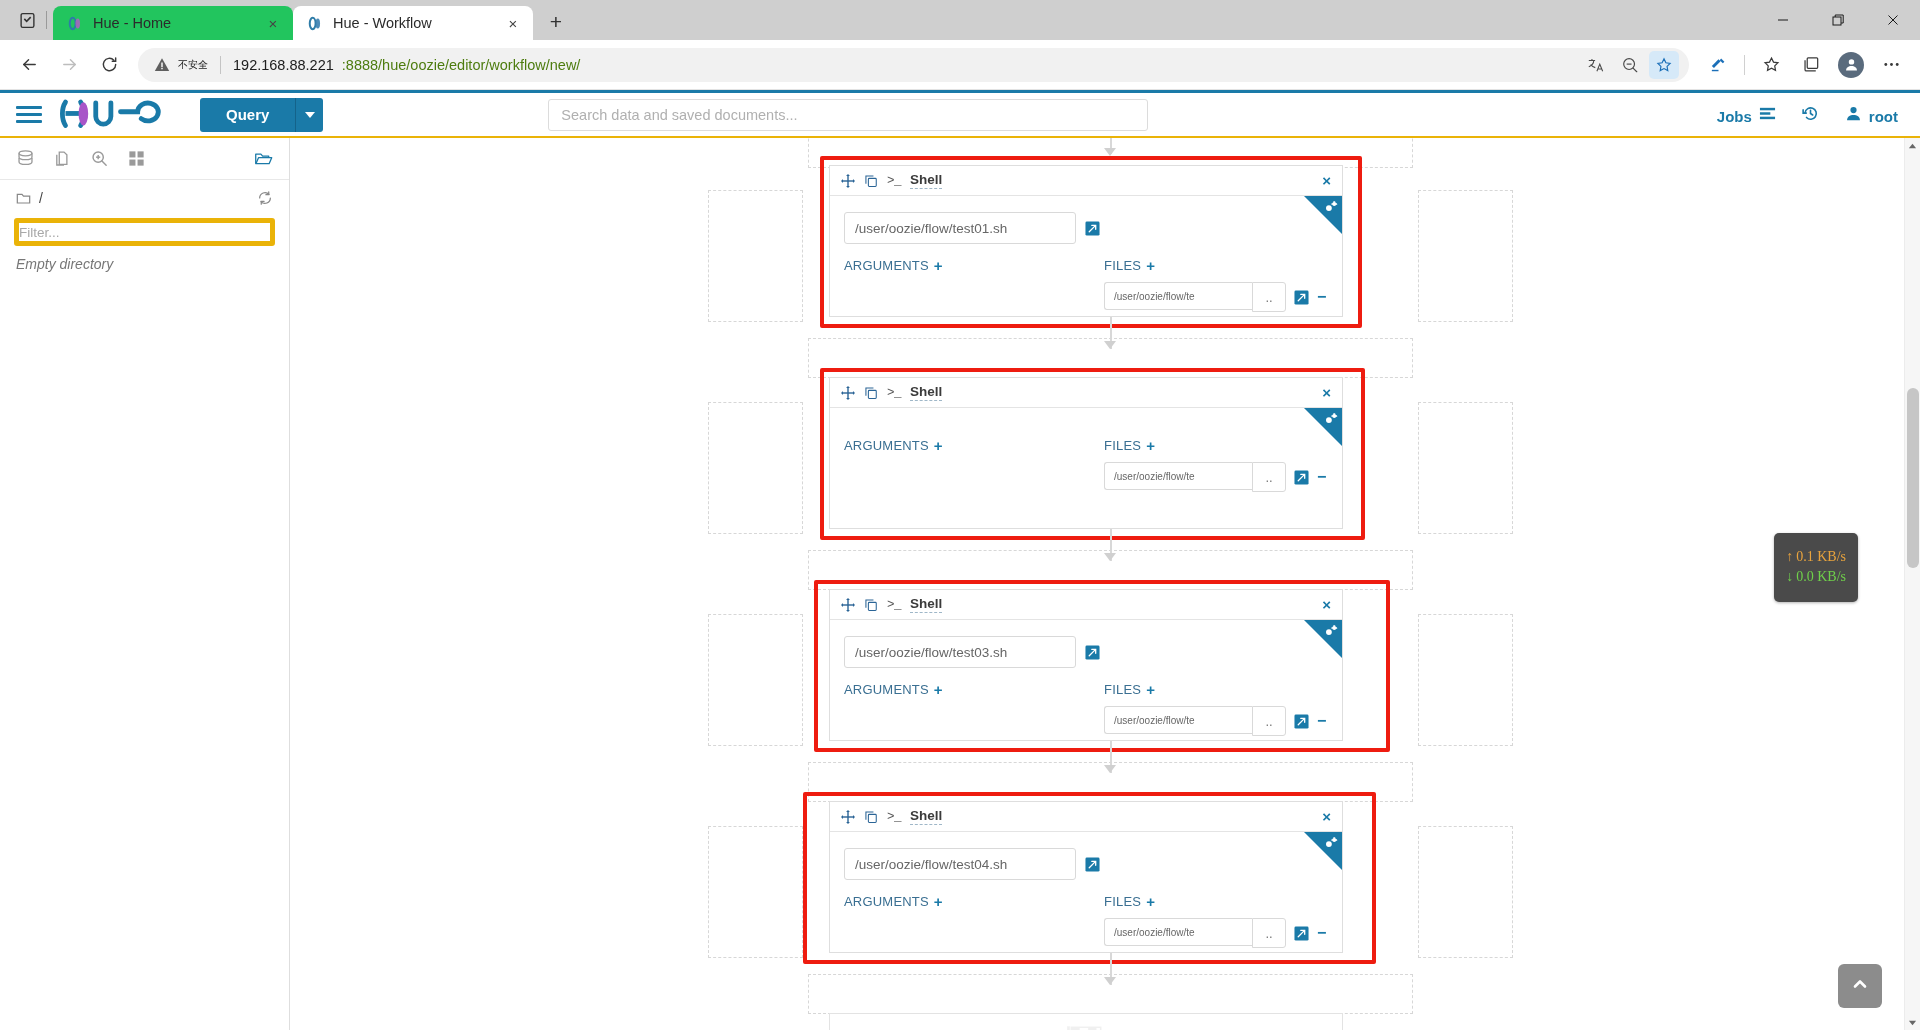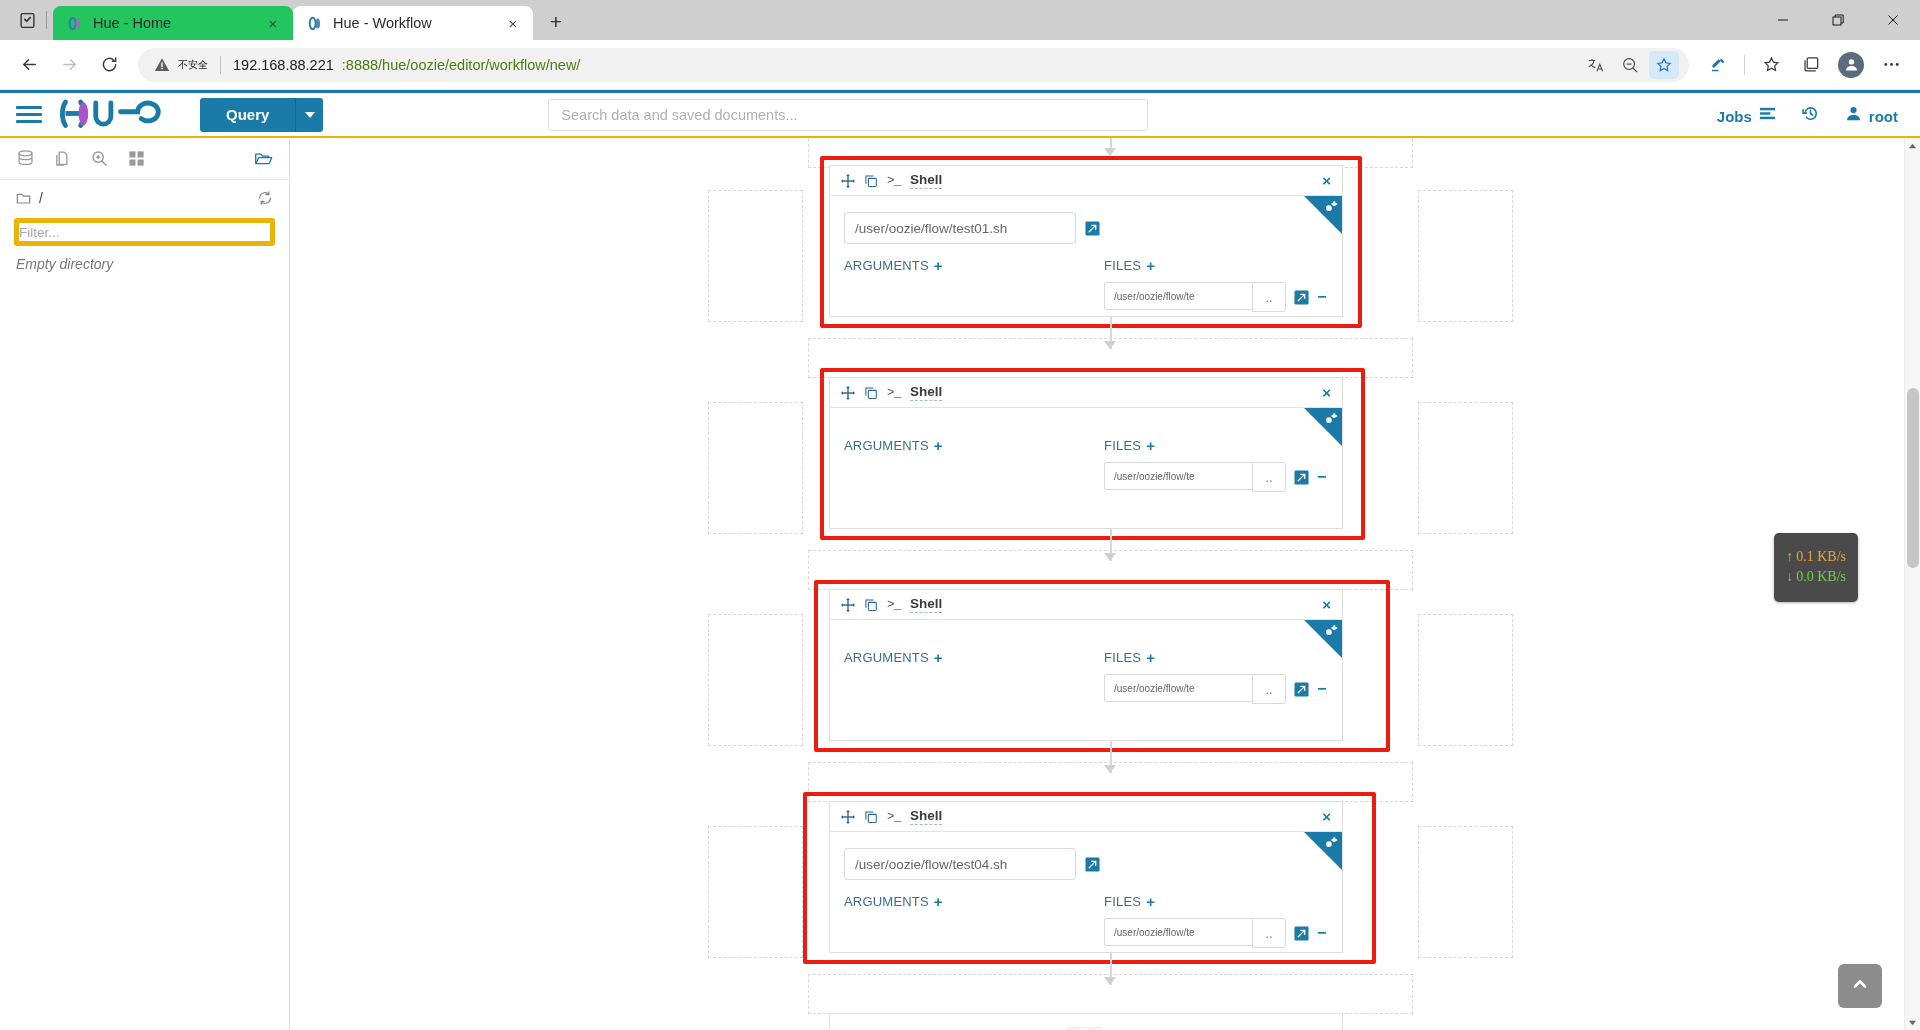--- a/index.html
+++ b/index.html
@@ -696,20 +696,29 @@
           </div>
           <div class="node-body">
             <div class="corner-flag"></div>
             <span class="corner-gear">
               <svg viewBox="0 0 16 16" fill="#fff">
                   <circle cx="6.3" cy="8.6" r="3.1"></circle>
                   <circle cx="12" cy="4.3" r="2.1"></circle>
                 <path d="M11 1.4h2v1.6h-2zM14.4 3.1l1 1.3-1.4 1-.9-1.3zM9.6 3.1l-1 1.3 1.4 1 .9-1.3z"></path>
                 </svg>
             </span>
+            <div class="cmd-row">
+              <div class="cmd-input">/user/oozie/flow/test03.sh</div>
+              <span class="ext-ico">
+                <svg viewBox="0 0 16 16" fill="#1a7aa8">
+                    <rect x="0.5" y="0.5" width="15" height="15" rx="1.5"></rect>
+                  <path d="M4.5 11.5l6-6M7.2 4.6h4.2v4.2" stroke="#fff" stroke-width="1.4" fill="none" stroke-linecap="round"></path>
+                  </svg>
+              </span>
+            </div>
             <div class="two-col">
               <div class="col-left">
                 <div class="field-label">
                   <span>ARGUMENTS</span>
                   <span class="plus">+</span>
                 </div>
               </div>
               <div class="col-right">
                 <div class="field-label">
                   <span>FILES</span>

